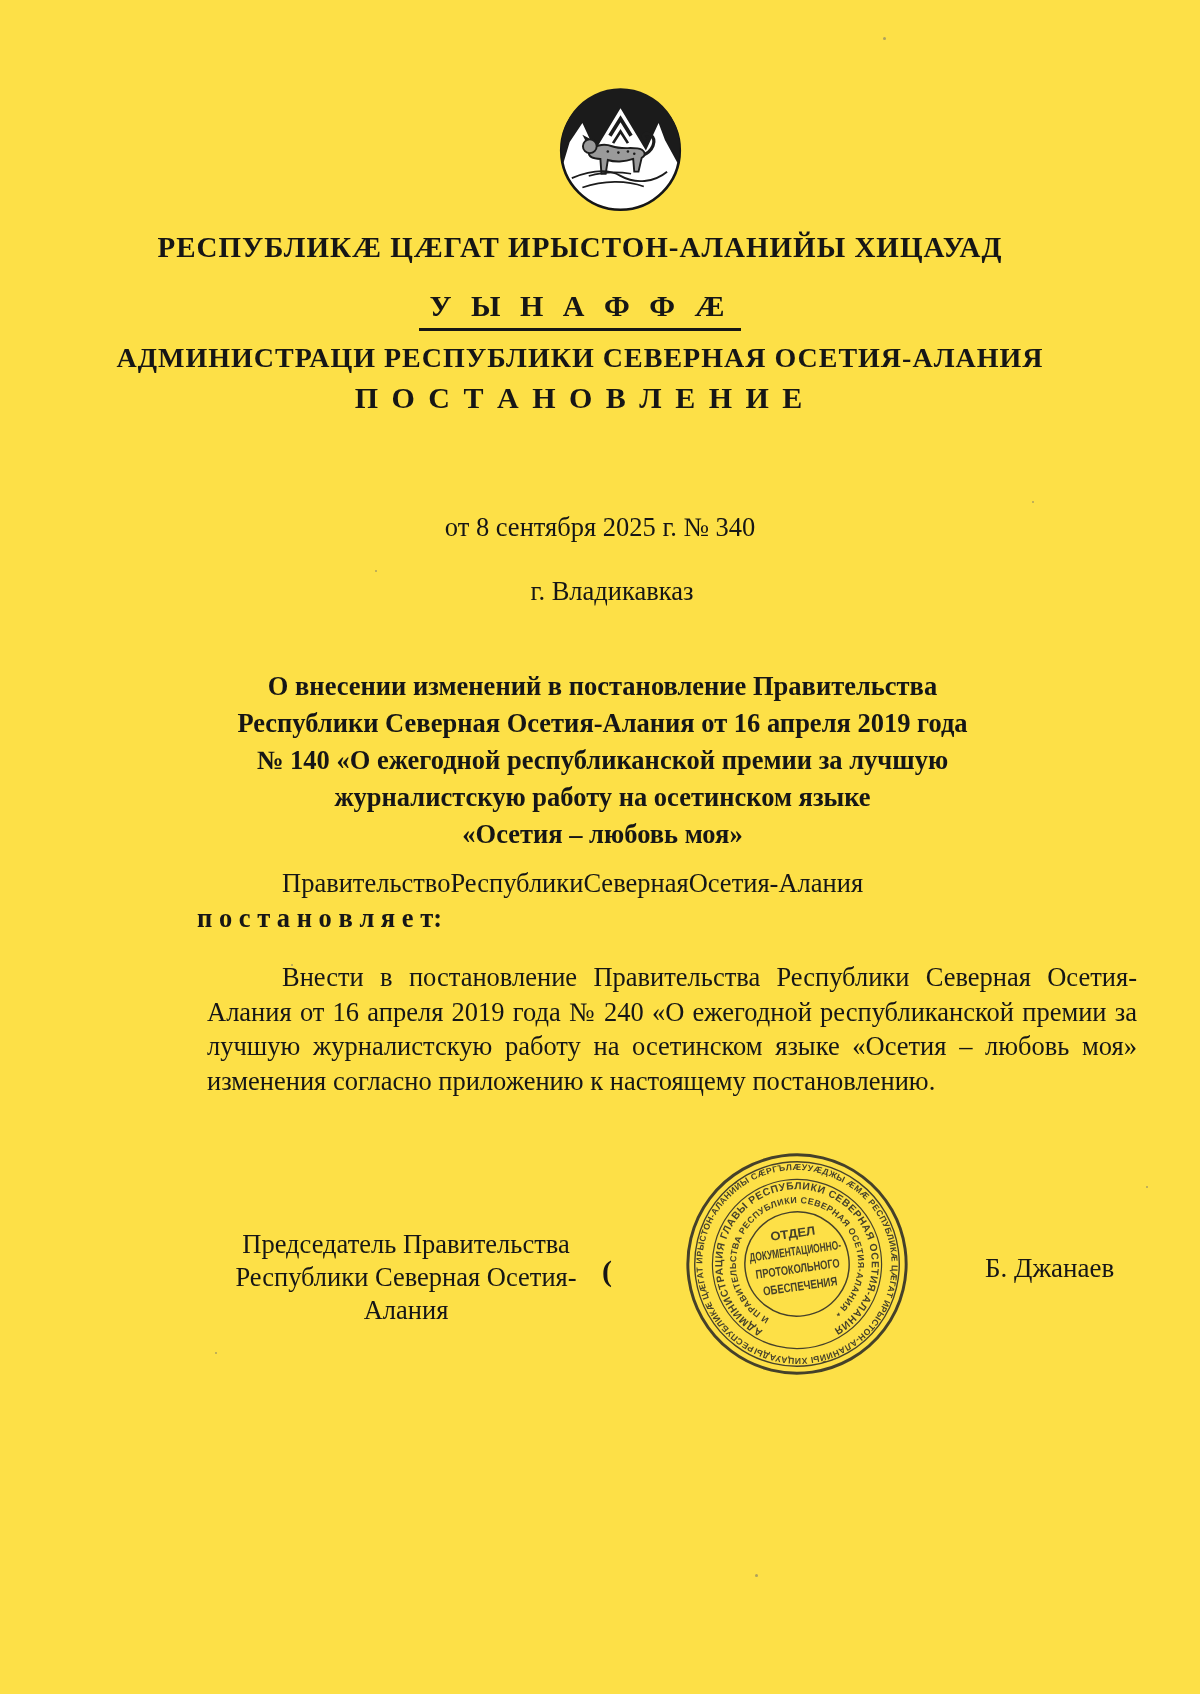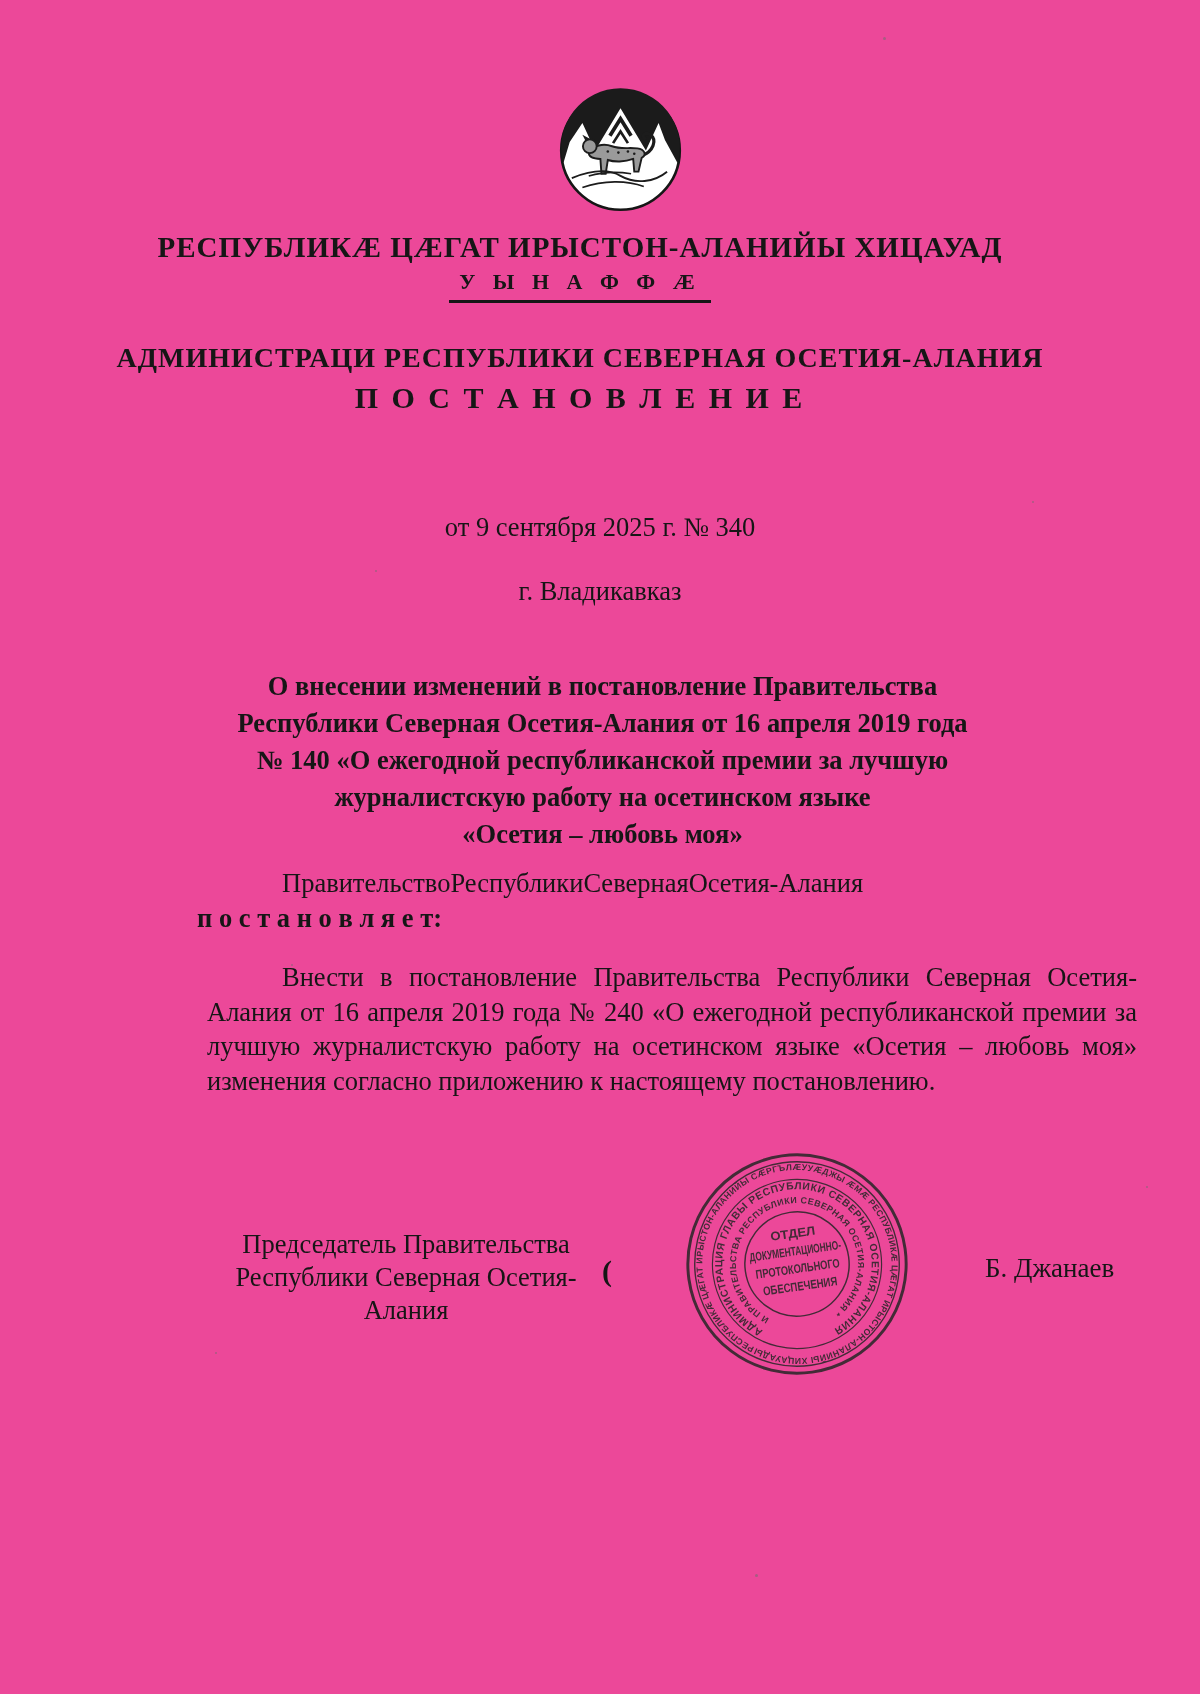--- a/index.html
+++ b/index.html
@@ -1,34 +1,34 @@
 <!DOCTYPE html>
 <html lang="ru"><head>
 <meta charset="utf-8">
 <style>
   html,body{margin:0;padding:0;background:#ffffff;}
   .page{
     position:relative;
     width:1200px;
     height:1694px;
-    background:#ec4899;
+    background:#fde047;
     font-family:"Liberation Serif", serif;
     color:#161616;
     overflow:hidden;
   }
   .abs{position:absolute;}
   .center{text-align:center;}
   
   .hdr-line1{
     left:80px; top:231px; width:1000px;
     font-size:29px; font-weight:bold; letter-spacing:1px;
   }
   .hdr-uynaffa{
-    left:80px; top:269px; width:1000px;
-    font-size:22px; font-weight:bold;
+    left:80px; top:289px; width:1000px;
+    font-size:30px; font-weight:bold;
   }
   .hdr-uynaffa .underlined{
     display:inline-block;
     letter-spacing:6px;
     padding:0 10px 5px 10px;
     border-bottom:3px solid #161616;
   }
   .hdr-line2{
     left:80px; top:342px; width:1000px;
     font-size:28px; font-weight:bold; letter-spacing:1px;
@@ -36,21 +36,21 @@
   .hdr-postanovlenie{
     left:80px; top:381px; width:1000px;
     font-size:30px; font-weight:bold; letter-spacing:3px;
   }
   
   .date-line{
     left:100px; top:512px; width:1000px;
     font-size:26.5px;
   }
   .city-line{
-    left:100px; top:576px; width:1000px;
+    left:112px; top:576px; width:1000px;
     font-size:26.5px;
   }
   
   .doc-title{
     left:180px; top:668px; width:845px;
     font-size:26.5px; font-weight:bold; line-height:37px;
   }
   
   .intro-line{
     left:282px; top:868px; width:855px;
@@ -124,21 +124,21 @@
   <div class="abs center hdr-line1">РЕСПУБЛИКÆ ЦÆГАТ ИРЫСТОН-АЛАНИЙЫ ХИЦАУАД</div>
 
   <div class="abs center hdr-uynaffa">
     <span class="underlined">У Ы Н А Ф Ф Æ</span>
   </div>
 
   <div class="abs center hdr-line2">АДМИНИСТРАЦИ РЕСПУБЛИКИ СЕВЕРНАЯ ОСЕТИЯ-АЛАНИЯ</div>
 
   <div class="abs center hdr-postanovlenie">П О С Т А Н О В Л Е Н И Е</div>
 
-  <div class="abs center date-line">от 9 сентября 2025 г. № 340</div>
+  <div class="abs center date-line">от 8 сентября 2025 г. № 340</div>
   <div class="abs center city-line">г. Владикавказ</div>
 
   <div class="abs center doc-title">
     <div>О внесении изменений в постановление Правительства</div>
     <div>Республики Северная Осетия-Алания от 16 апреля 2019 года</div>
     <div>№ 140 «О ежегодной республиканской премии за лучшую</div>
     <div>журналистскую работу на осетинском языке</div>
     <div>«Осетия – любовь моя»</div>
   </div>
 

